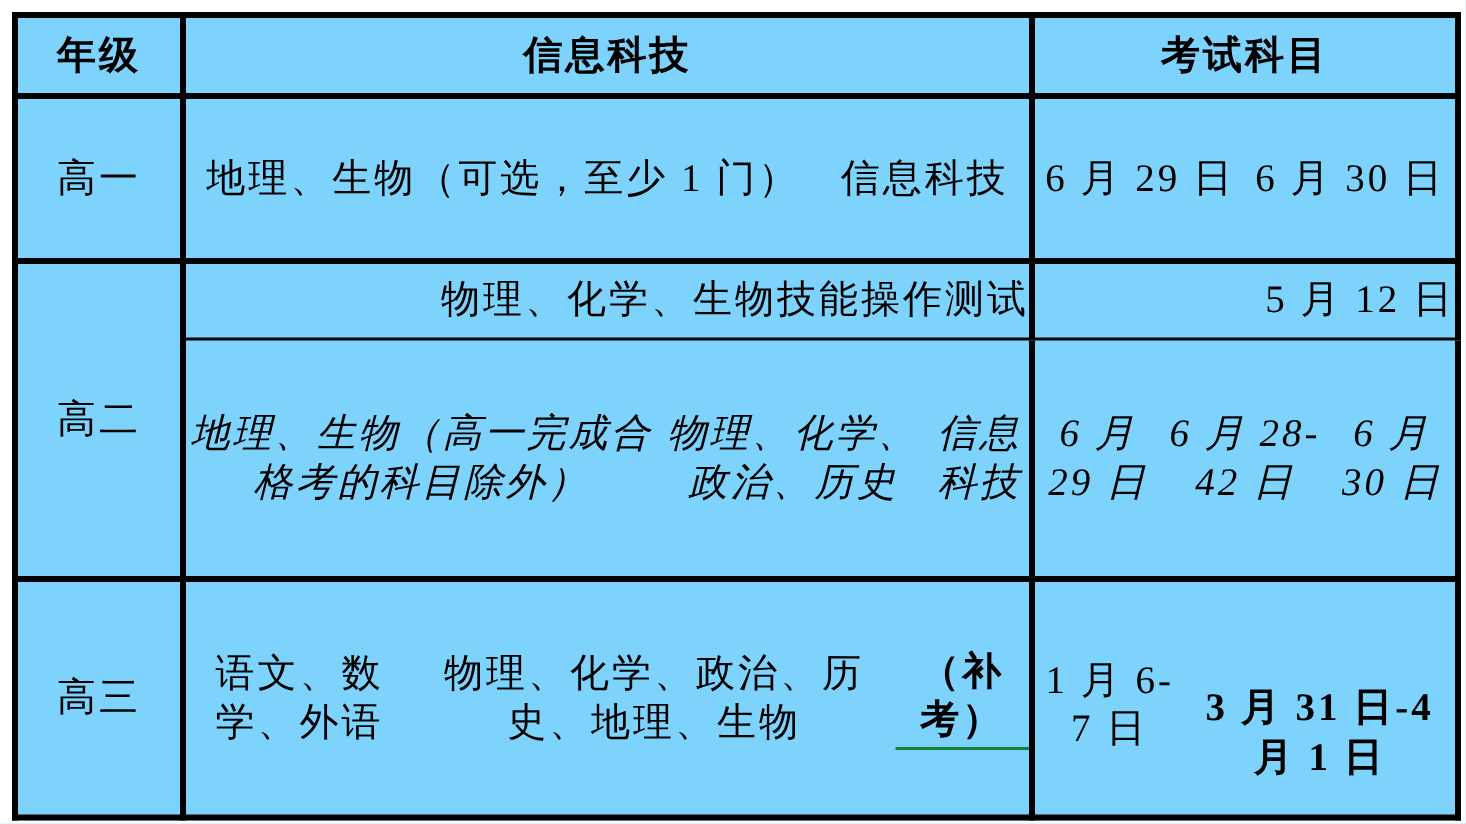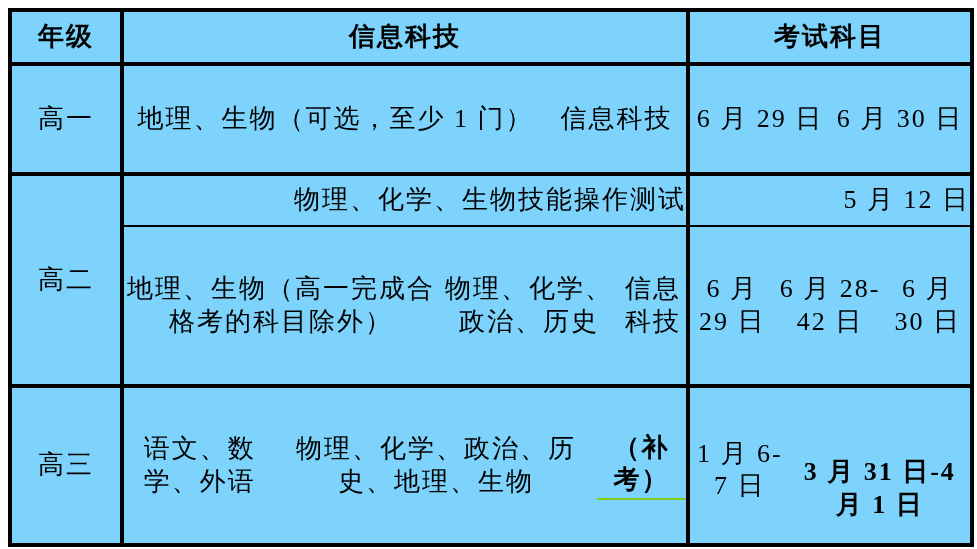--- a/index.html
+++ b/index.html
@@ -35,21 +35,21 @@
     font-weight: bold;
   }
   tr.header-row   { height: 54px; }
   tr.row-g1       { height: 110px; font-family: Liberation Serif, serif; }
   tr.row-g2a      { height: 52px; }
   tr.row-g2b      { height: 160px; }
   tr.row-g3       { height: 159px; }
 
   
   tr.row-g2a td.thin-bottom { border-bottom-width: 2px; text-align: right; }
-  tr.row-g2b td.thin-top    { border-top-width: 2px; }
+  tr.row-g2b td.thin-top    { border-top-width: 2px; font-style: italic; }
 
   .lines {
     display: flex;
     flex-direction: row;
     justify-content: space-around;
     align-items: center;
     width: 100%;
   }
   .row-g1 .lines  { height: 102px; }
   .row-g2b .lines { height: 152px; }
@@ -60,21 +60,21 @@
     align-items: center;
     height: 150px;
     padding-top: 9px;
     box-sizing: border-box;
     width: 100%;
   }
   .dates-g3 .line-2 { margin-top: 37px; font-weight: bold; }
 
   .makeup {
     font-weight: bold;
-    border-bottom: 2px solid #84cc16;
+    border-bottom: 2px solid #15803d;
     padding: 0 10px 1px 10px;
     display: inline-block;
   }
 </style>
 </head>
 <body>
 
 <div class="table-wrap">
   <table class="exam-table">
     <colgroup>

